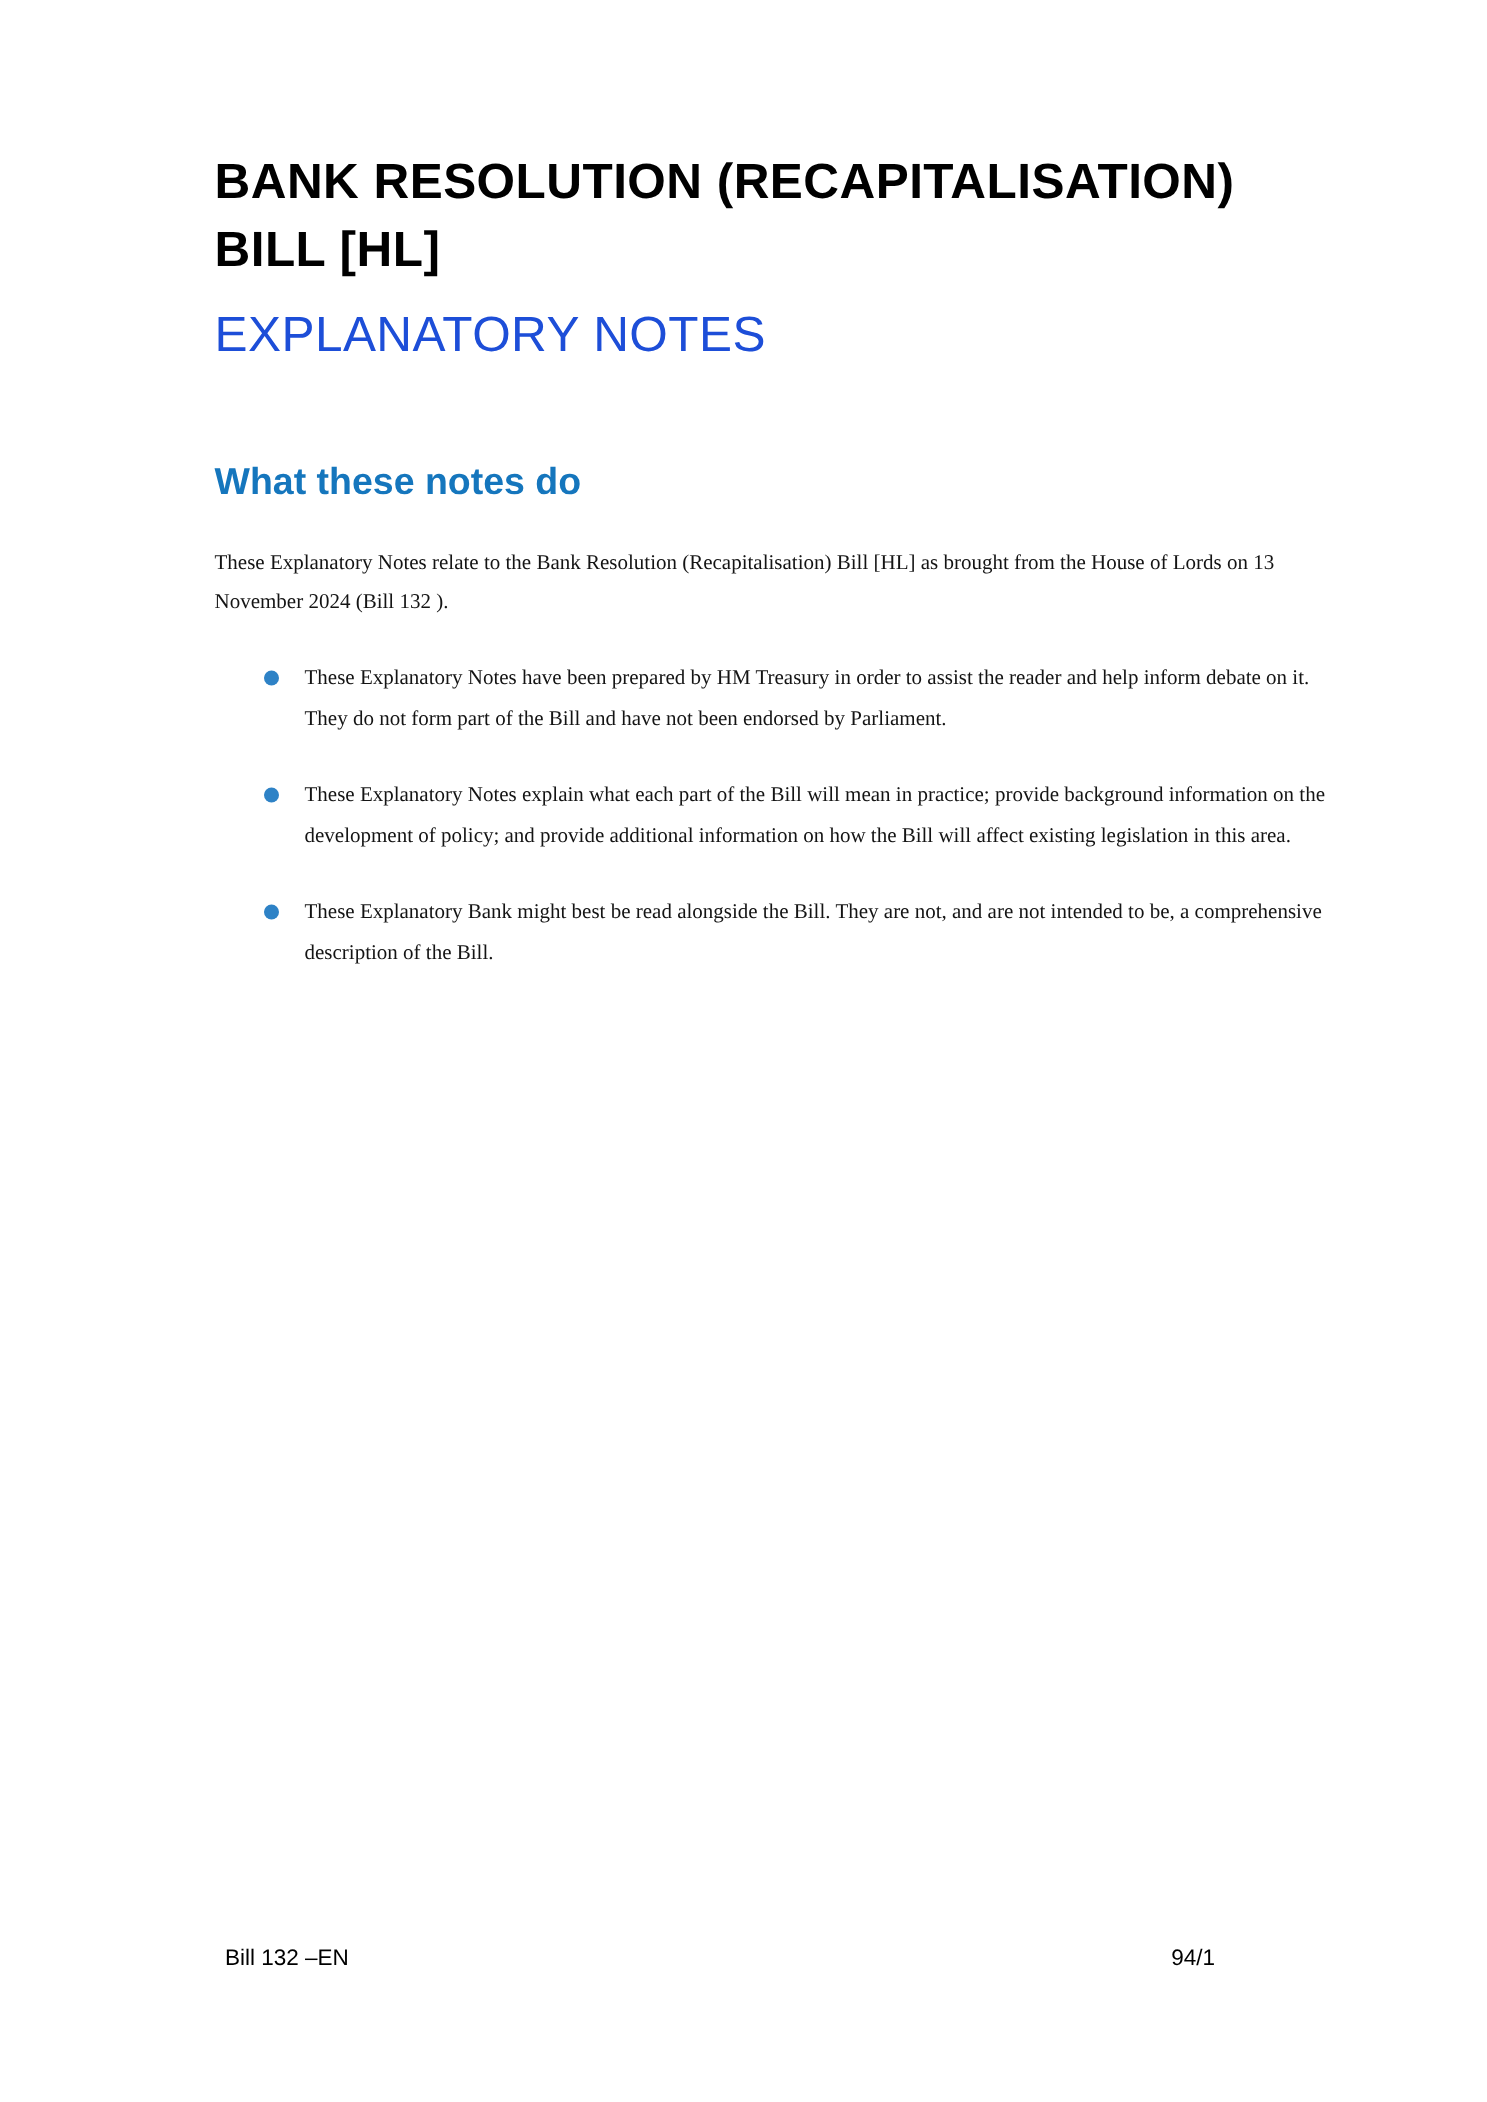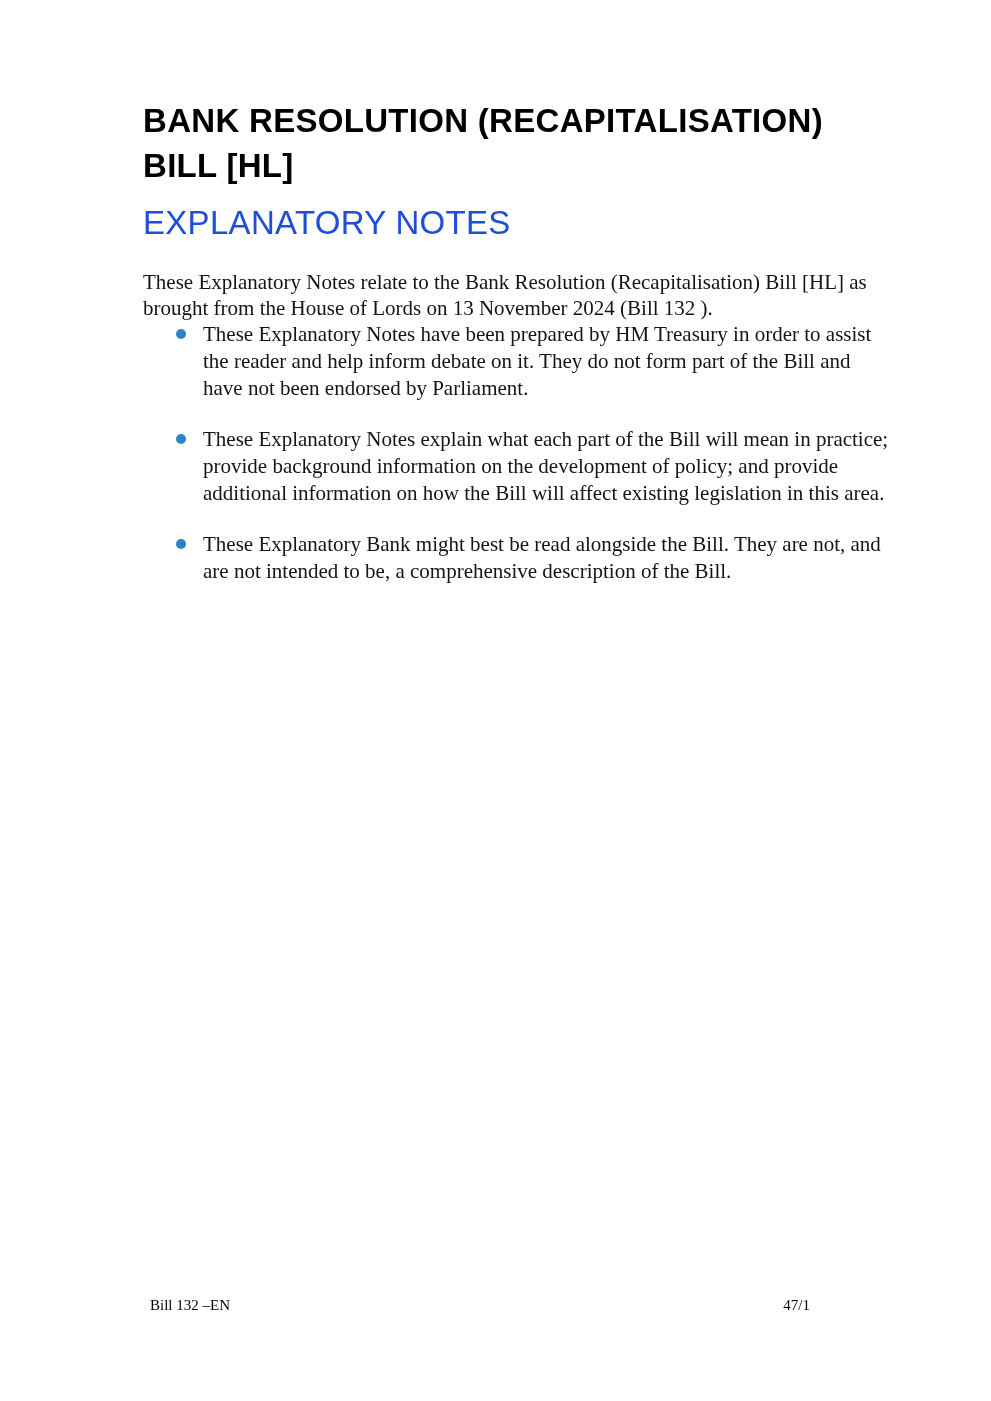--- a/index.html
+++ b/index.html
@@ -44,32 +44,33 @@
     margin-top: 62px;
     font-family: "Liberation Sans", sans-serif;
     font-weight: bold;
     font-size: 25px;
     line-height: 32px;
     color: var(--accent, #1576bd);
   }
 
   .body-text {
     font-family: "Liberation Serif", "DejaVu Serif", serif;
-    font-size: 21px;
+    font-size: 14px;
     line-height: 26px;
     color: #141414;
   }
 
   .intro {
     margin-top: 26px;
     max-width: 760px;
   }
 
   .bullet-list {
     list-style: none;
+    margin-top: 24px;
   }
 
   .bullet-item {
     position: relative;
     padding-left: 60px;
     margin-bottom: 24px;
     max-width: 752px;
     line-height: 27px;
   }
 
@@ -83,36 +84,37 @@
     background: var(--bullet, #2e82c6);
   }
 
   .footer {
     position: absolute;
     top: 1297px;
     left: 150px;
     width: 660px;
     display: flex;
     justify-content: space-between;
-    font-family: Liberation Serif, serif;
+    font-family: Liberation Sans, sans-serif;
     font-size: 15px;
     color: #000;
   }
 </style>
 </head>
 <body>
 
 <div class="page">
   <div class="content">
 
     <h1 class="doc-title">BANK RESOLUTION (RECAPITALISATION)
 BILL [HL]</h1>
 
     <h2 class="doc-subtitle">EXPLANATORY NOTES</h2>
 
+    <h3 class="section-heading">What these notes do</h3>
 
     <p class="body-text intro">These Explanatory Notes relate to the Bank Resolution (Recapitalisation) Bill [HL] as brought from the House of Lords on 13 November 2024 (Bill 132 ).</p>
 
     <ul class="bullet-list">
       <li class="bullet-item body-text">
         <span class="bullet-dot"></span>
         <span>These Explanatory Notes have been prepared by HM Treasury in order to assist the reader and help inform debate on it. They do not form part of the Bill and have not been endorsed by Parliament.</span>
       </li>
       <li class="bullet-item body-text">
         <span class="bullet-dot"></span>
@@ -121,15 +123,15 @@
       <li class="bullet-item body-text">
         <span class="bullet-dot"></span>
         <span>These Explanatory Bank might best be read alongside the Bill. They are not, and are not intended to be, a comprehensive description of the Bill.</span>
       </li>
     </ul>
 
   </div>
 
   <div class="footer">
     <span>Bill 132 –EN</span>
-    <span>47/1</span>
+    <span>94/1</span>
   </div>
 </div>
 
 </body></html>

